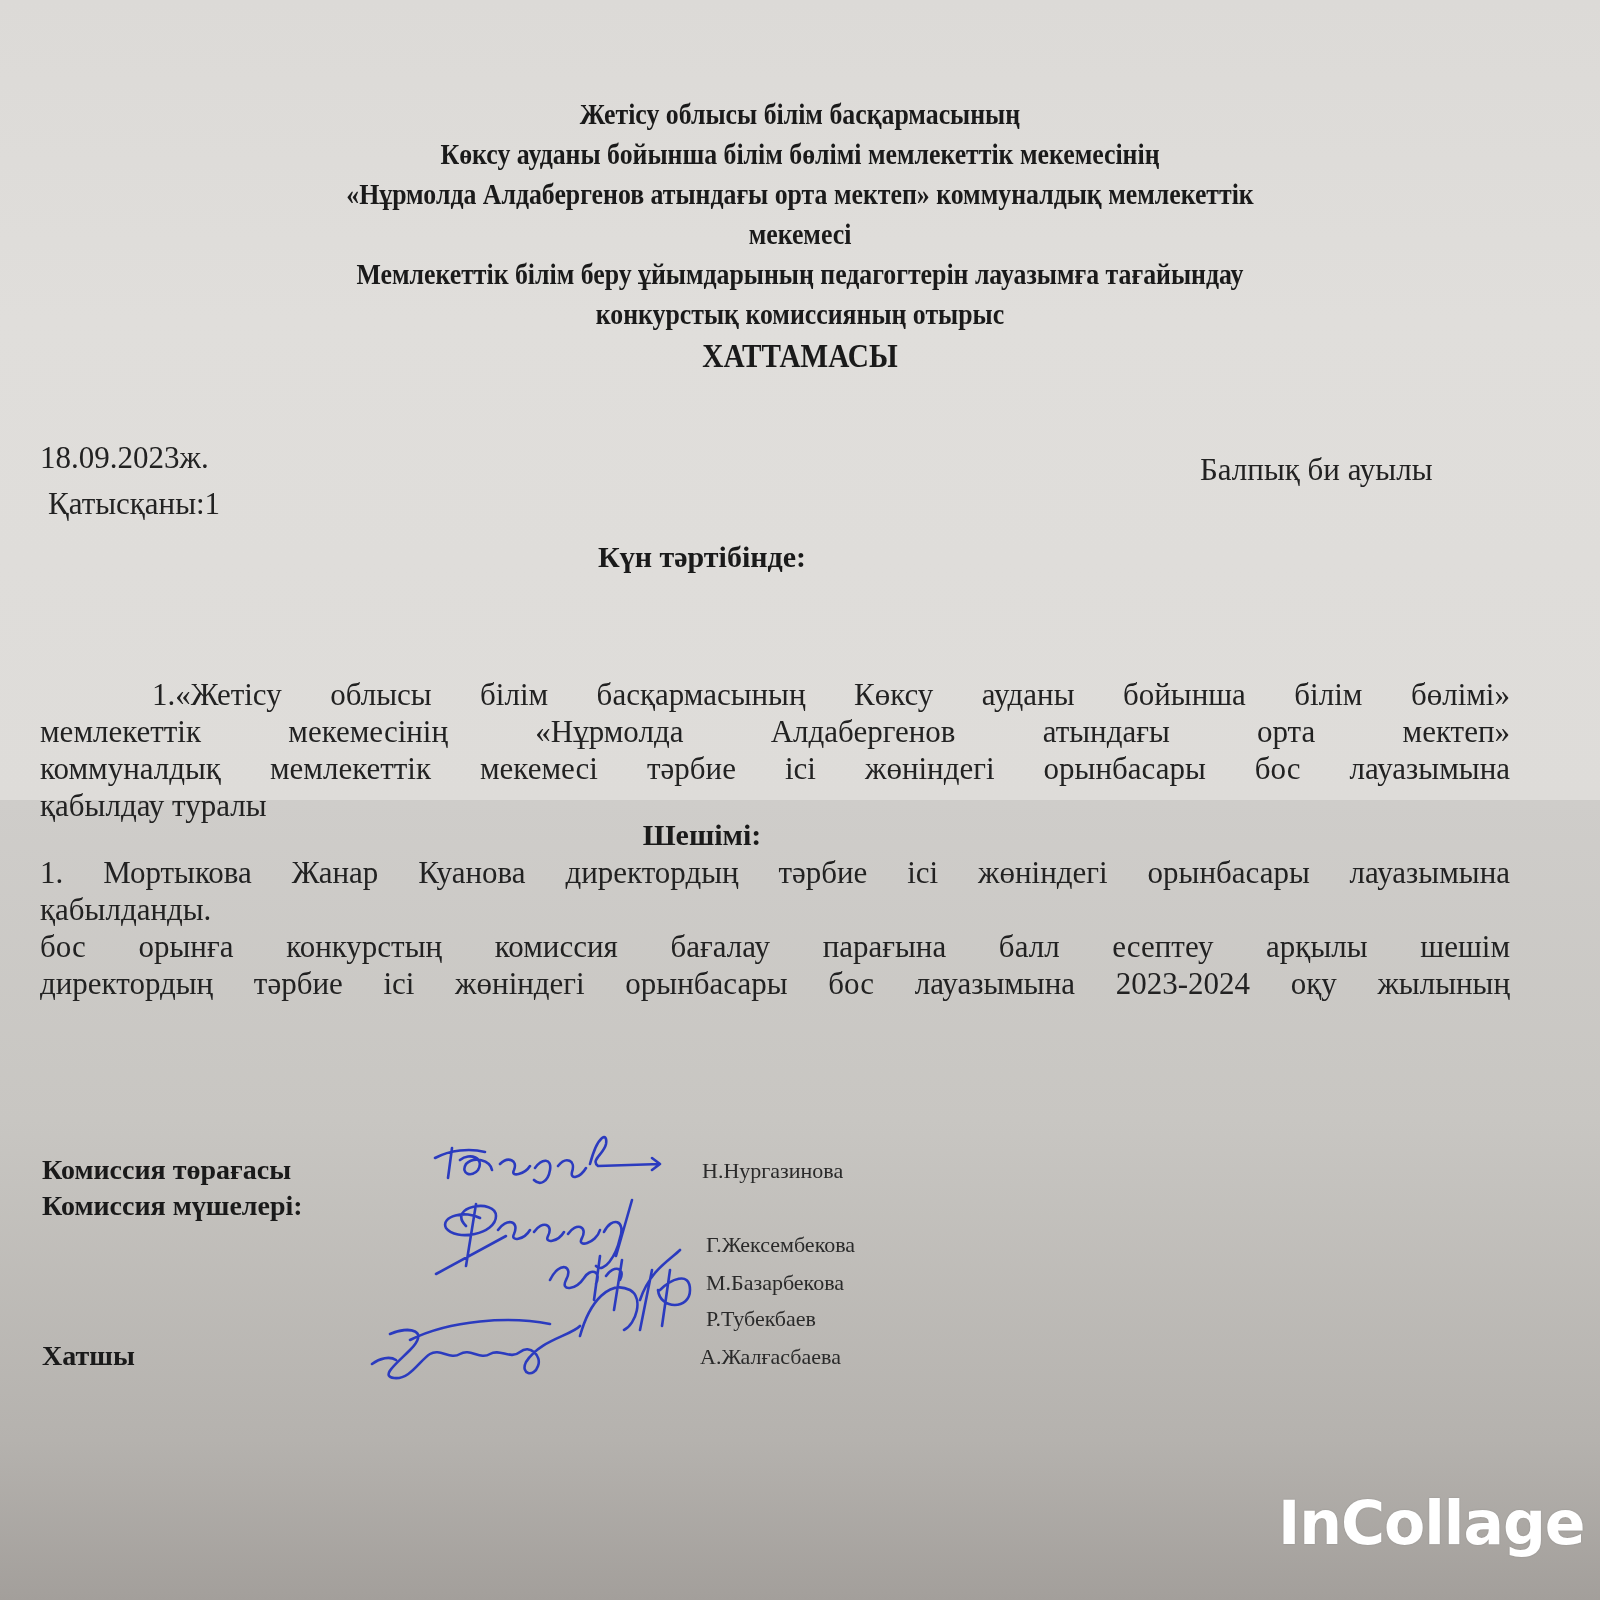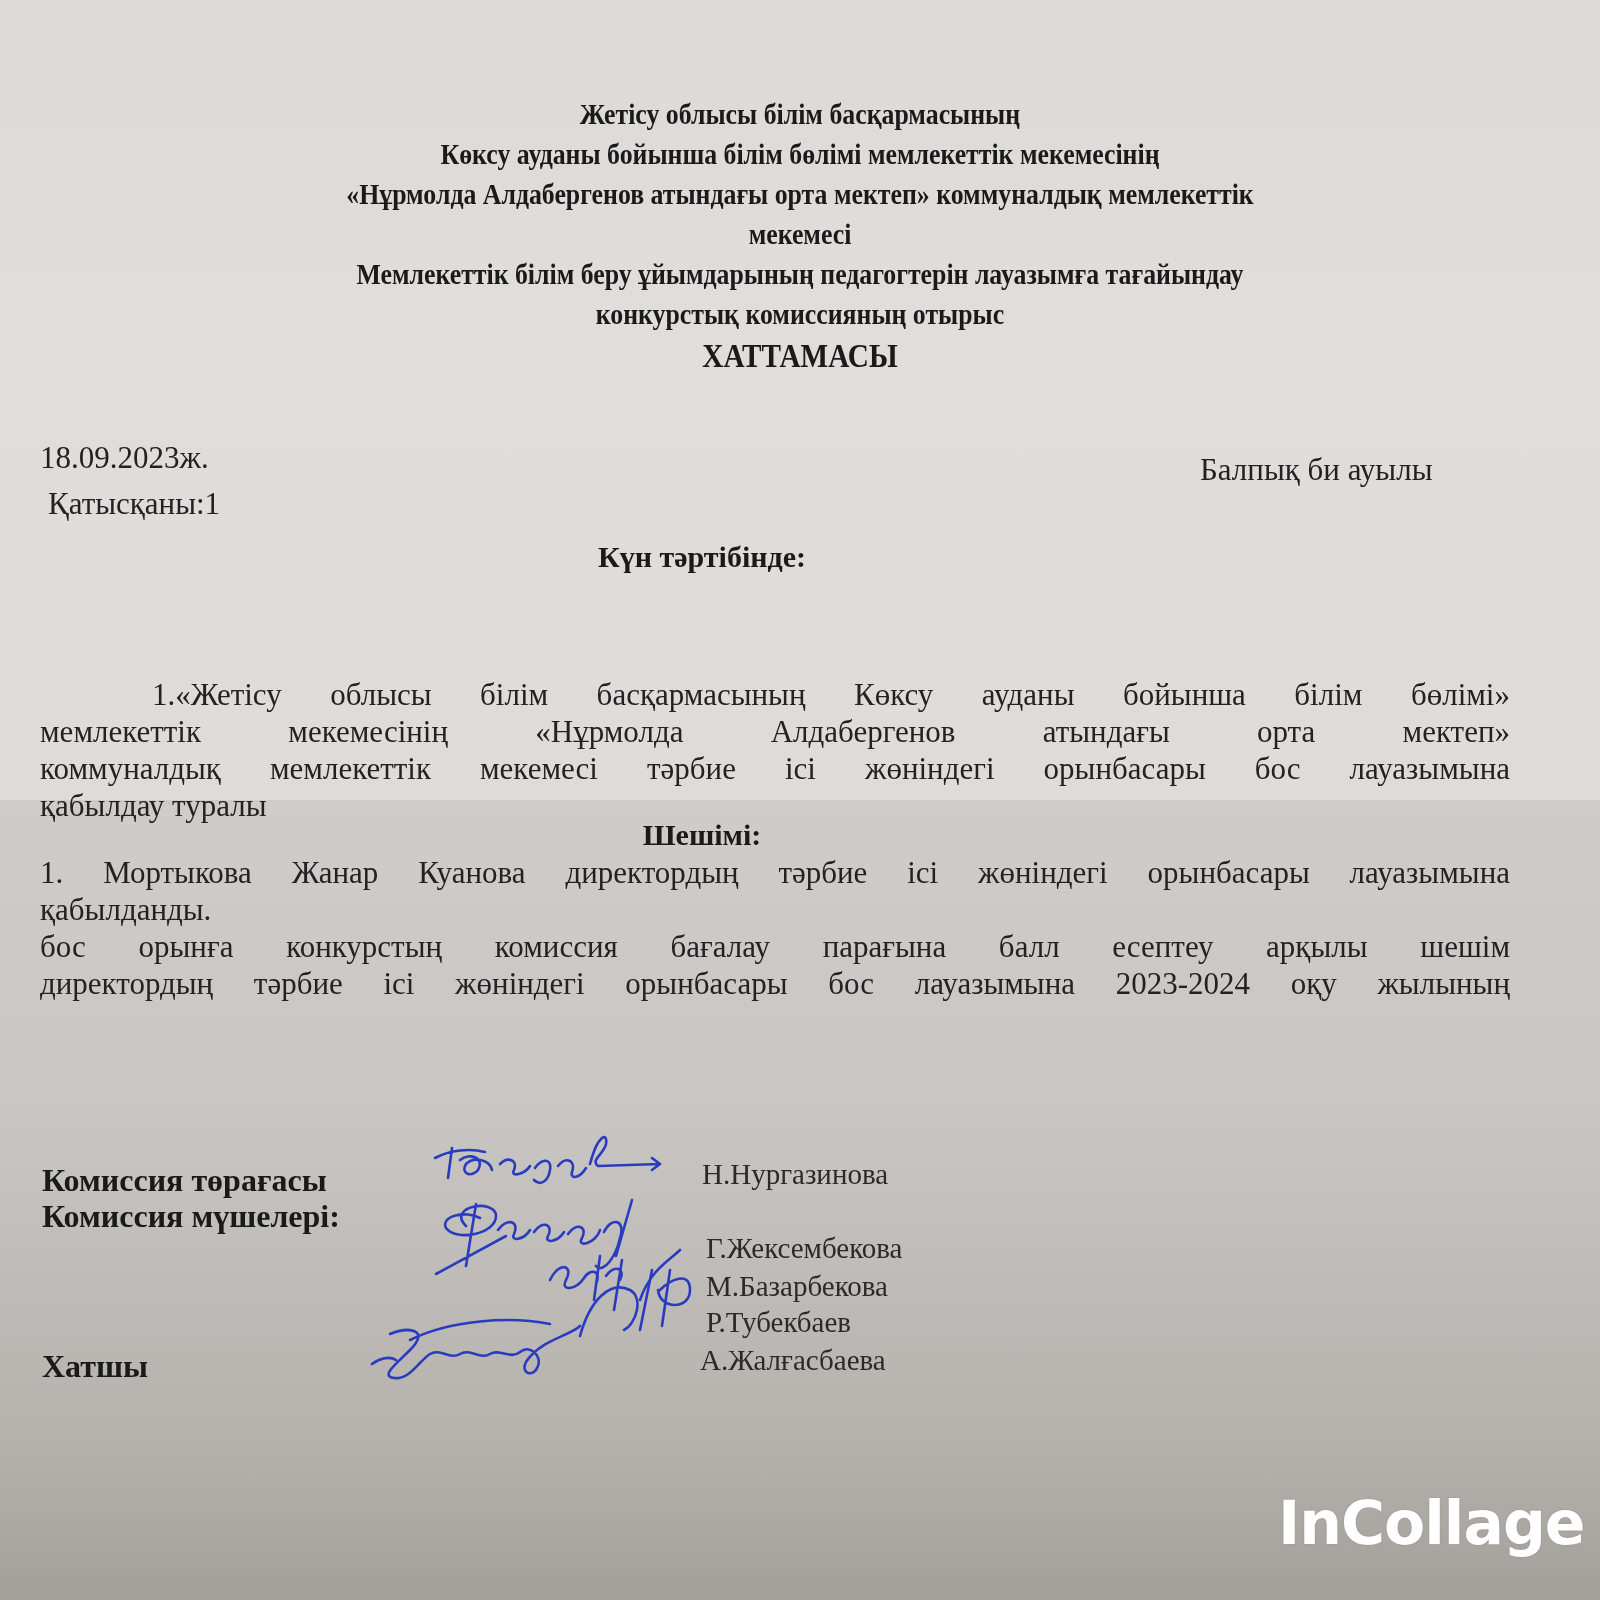--- a/index.html
+++ b/index.html
@@ -33,22 +33,22 @@
 
     .para {
       position: absolute; left: 40px; width: 1470px;
       font-size: 31px; line-height: 37px; color: #222;
       text-align: justify;
     }
     .para .ln { display: block; white-space: nowrap; text-align-last: justify; }
     .para .ln.last { text-align-last: left; }
     .para .indent { padding-left: 112px; }
 
-    .sign-label { position: absolute; font-weight: bold; font-size: 32px; color: #1a1a1a; white-space: nowrap; margin-top: 8px; }
-    .sign-name { position: absolute; font-size: 29px; color: #2a2a2a; white-space: nowrap; }
+    .sign-label { position: absolute; font-weight: bold; font-size: 28px; color: #1a1a1a; white-space: nowrap; }
+    .sign-name { position: absolute; font-size: 22px; color: #2a2a2a; white-space: nowrap; }
 
     .signature { position: absolute; }
     .signature svg { overflow: visible; }
 
     .watermark {
       position: absolute; left: 1278px; top: 1488px;
       font-family: "DejaVu Sans", sans-serif; font-weight: bold; font-size: 60px;
       color: #ffffff; letter-spacing: -1px;
       text-shadow: 0 0 2px rgba(0,0,0,0.15);
     }

